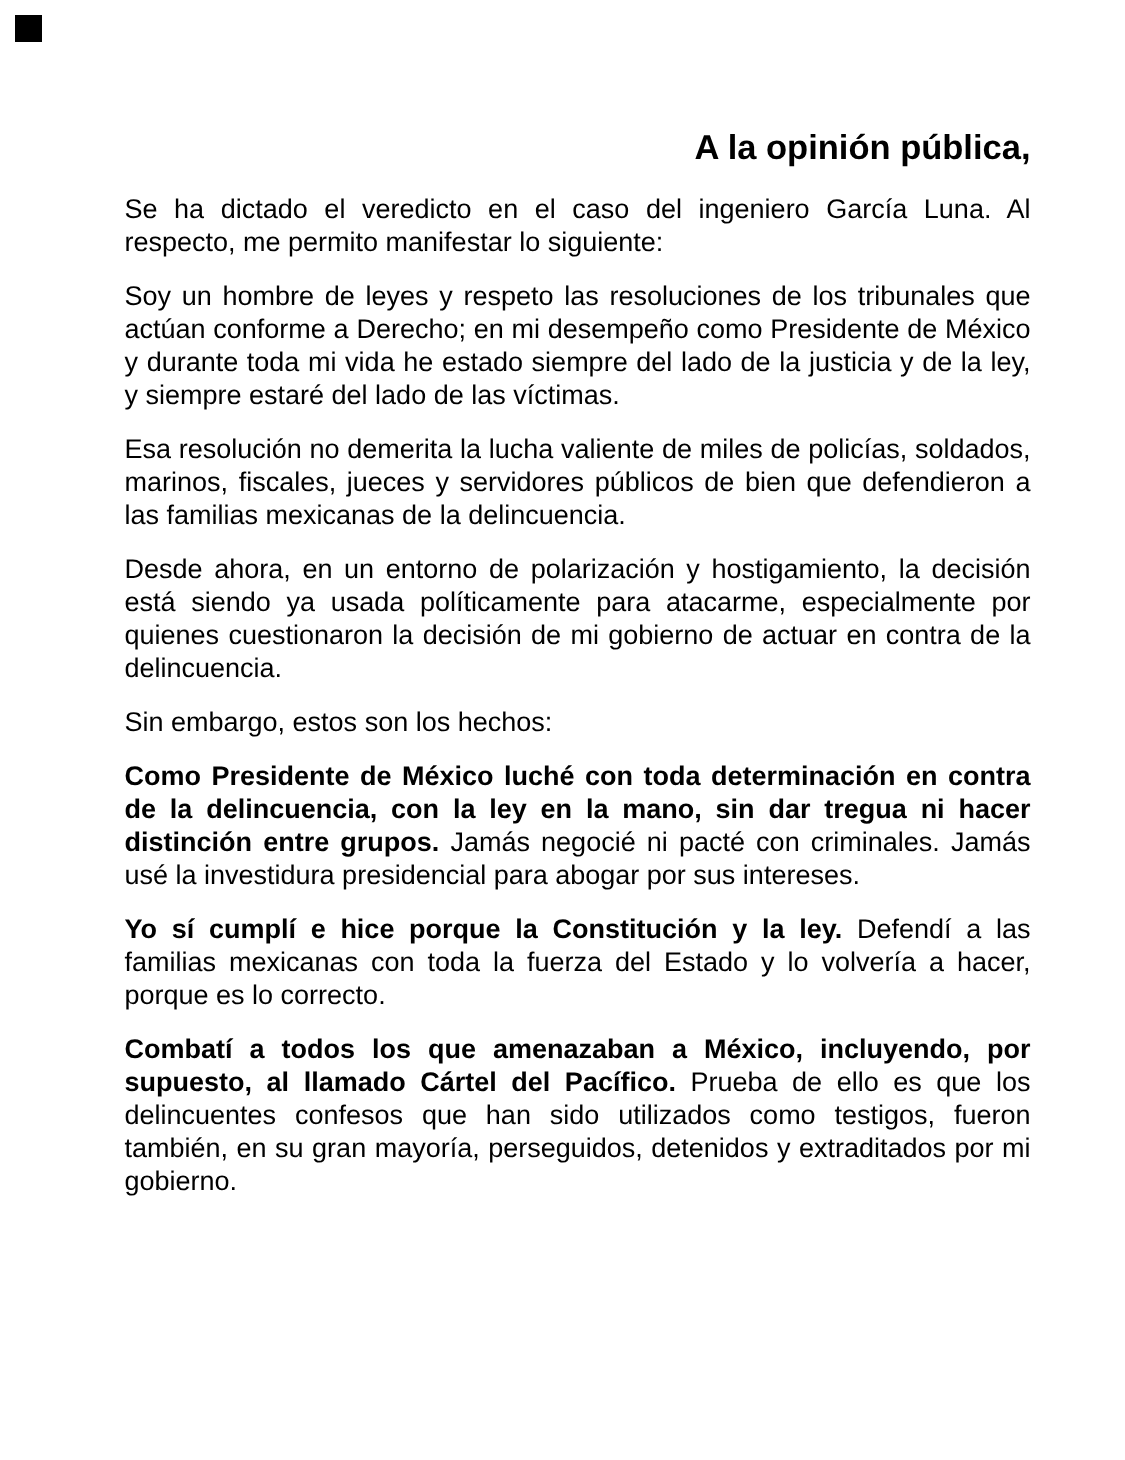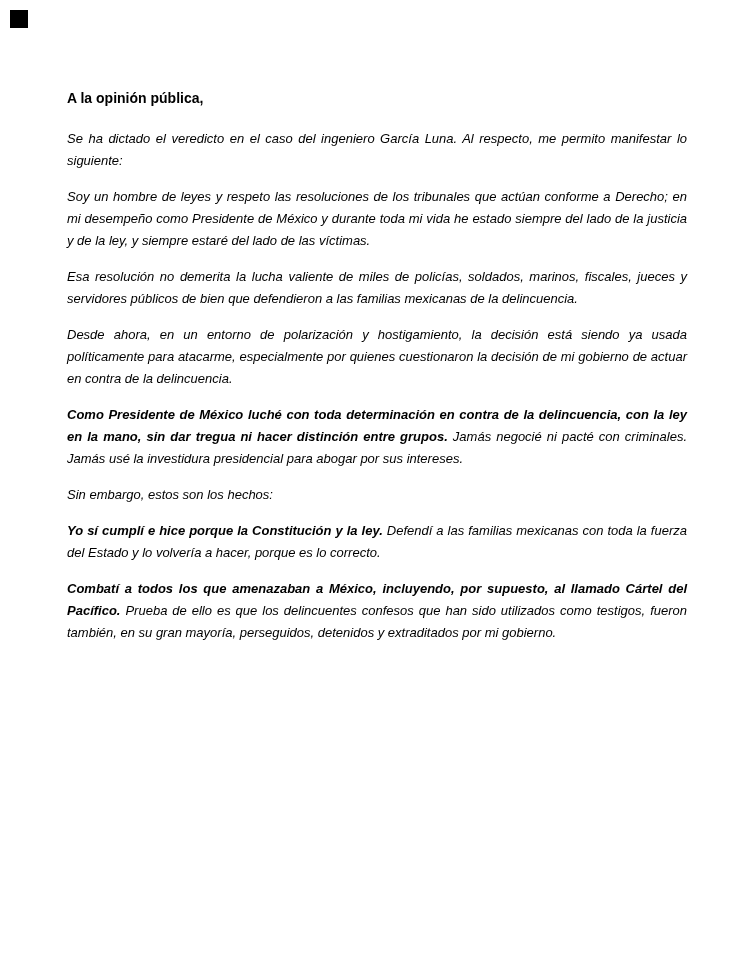--- a/index.html
+++ b/index.html
@@ -25,32 +25,31 @@
     background: #000000;
   }
   .content {
     position: absolute;
     left: 67px;
     top: 86px;
     width: 620px;
   }
   .salutation {
     font-weight: bold;
-    font-size: 14px;
+    font-size: 23px;
     line-height: 25px;
     margin: 0 0 17px 0;
-    text-align: left;
+    text-align: right;
   }
   .para {
-    margin: 0 0 14px 0;
-    font-size: 13px;
+    margin: 0 0 14px 16px;
+    font-size: 18px;
     line-height: 22px;
     text-align: justify;
     text-justify: inter-word;
-    font-style: italic;
   }
   .para:last-child {
     margin-bottom: 0;
   }
   .para .lead {
     font-weight: bold;
   }
 </style>
 </head>
 <body>
@@ -65,23 +64,23 @@
     </div>
 
     <p class="para"><b class="lead"></b> <span>Se ha dictado el veredicto en el caso del ingeniero García Luna. Al respecto, me permito manifestar lo siguiente:</span></p>
 
     <p class="para"><b class="lead"></b> <span>Soy un hombre de leyes y respeto las resoluciones de los tribunales que actúan conforme a Derecho; en mi desempeño como Presidente de México y durante toda mi vida he estado siempre del lado de la justicia y de la ley, y siempre estaré del lado de las víctimas.</span></p>
 
     <p class="para"><b class="lead"></b> <span>Esa resolución no demerita la lucha valiente de miles de policías, soldados, marinos, fiscales, jueces y servidores públicos de bien que defendieron a las familias mexicanas de la delincuencia.</span></p>
 
     <p class="para"><b class="lead"></b> <span>Desde ahora, en un entorno de polarización y hostigamiento, la decisión está siendo ya usada políticamente para atacarme, especialmente por quienes cuestionaron la decisión de mi gobierno de actuar en contra de la delincuencia.</span></p>
 
+    <p class="para"><b class="lead"></b> <span>Sin embargo, estos son los hechos:</span></p>
+
     <p class="para"><b class="lead">Como Presidente de México luché con toda determinación en contra de la delincuencia, con la ley en la mano, sin dar tregua ni hacer distinción entre grupos.</b> <span>Jamás negocié ni pacté con criminales. Jamás usé la investidura presidencial para abogar por sus intereses.</span></p>
-
-    <p class="para"><b class="lead"></b> <span>Sin embargo, estos son los hechos:</span></p>
 
     <p class="para"><b class="lead">Yo sí cumplí e hice porque la Constitución y la ley.</b> <span>Defendí a las familias mexicanas con toda la fuerza del Estado y lo volvería a hacer, porque es lo correcto.</span></p>
 
 
     <p class="para"><b class="lead">Combatí a todos los que amenazaban a México, incluyendo, por supuesto, al llamado Cártel del Pacífico.</b> <span>Prueba de ello es que los delincuentes confesos que han sido utilizados como testigos, fueron también, en su gran mayoría, perseguidos, detenidos y extraditados por mi gobierno.</span></p>
 
   </div>
 </div>
 
 </body></html>

